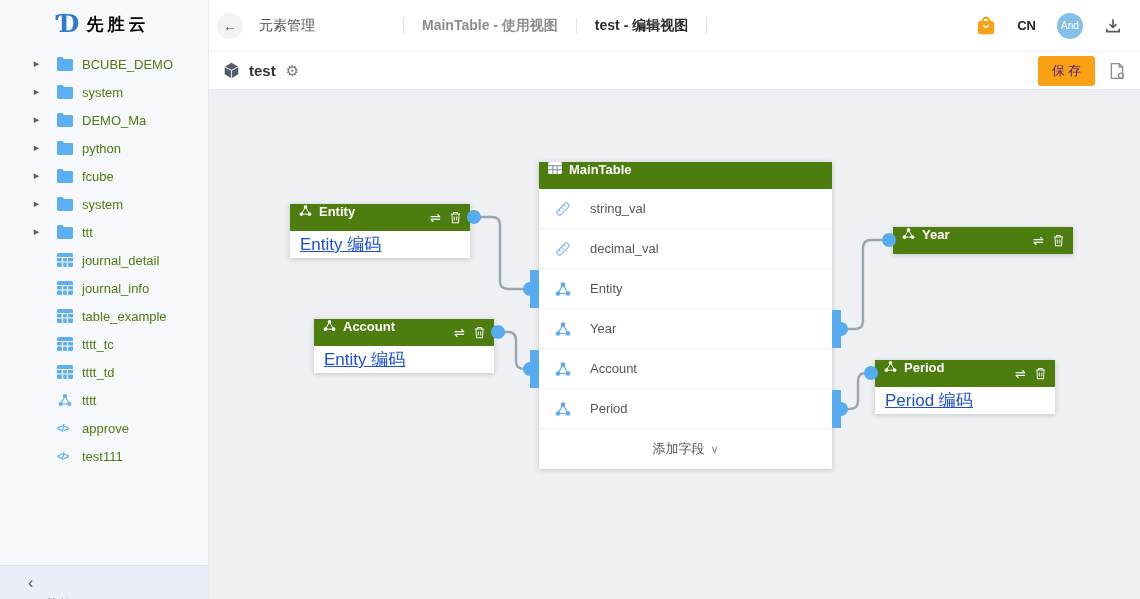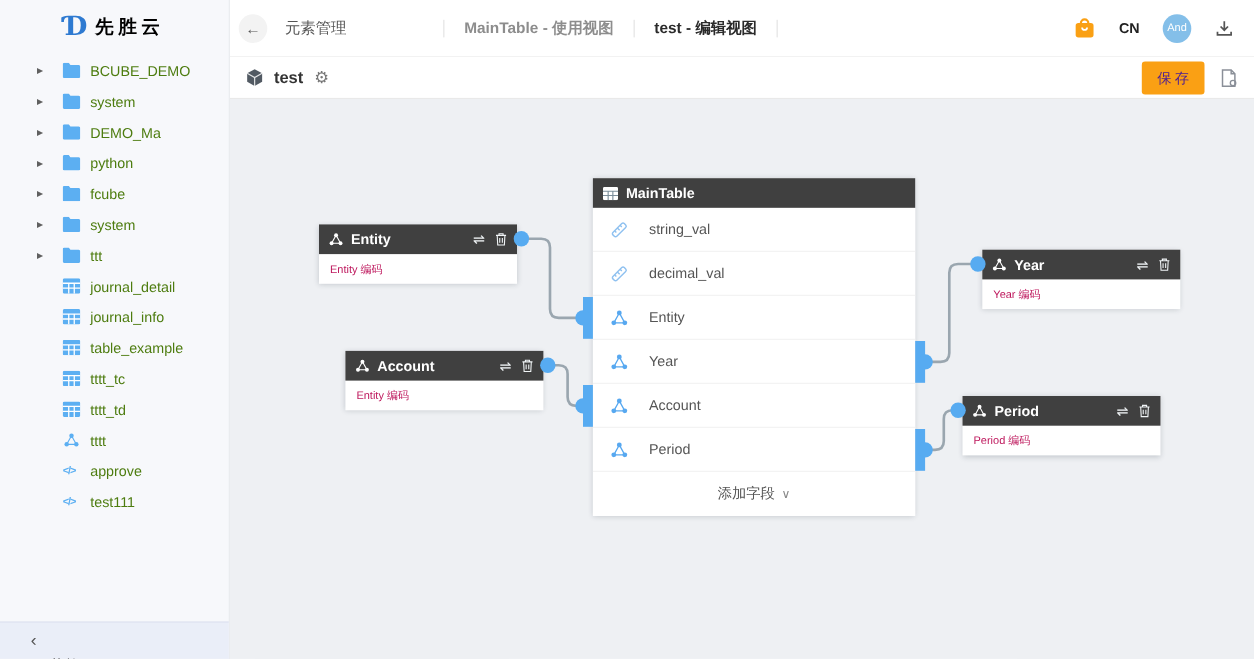--- a/index.html
+++ b/index.html
@@ -43,26 +43,26 @@
   .el-name { font-size:15px; font-weight:bold; color:#333; margin:0 10px 0 9px; }
   .gear { color:#777; font-size:15px; cursor:pointer; line-height:1; }
   .gear::before { content:"⚙"; }
   .save-btn { margin-left:auto; background:#faa014; color:#4c1d95; border:none; font-size:13px; letter-spacing:3px; padding:6px 11px 6px 14px; border-radius:3px; cursor:pointer; font-family:inherit; }
   .saveas { margin-left:13px; cursor:pointer; display:flex; }
 
   
   .canvas { flex:1; position:relative; background:#eef0f3; overflow:hidden; }
   .wires { position:absolute; left:0; top:0; z-index:1; }
   .node { position:absolute; background:#fff; box-shadow:0 1px 5px rgba(31,45,61,.22); z-index:2; }
-  .node-header { height:27px; background:#404040; color:#fff; display:flex; align-items:center; padding:0 9px; font-size:13px; font-weight:bold; gap:7px; }
+  .node-header { height:27px; background:#4d7c0f; color:#fff; display:flex; padding:0 9px; font-size:13px; font-weight:bold; gap:7px; }
   .hdr-actions { margin-left:auto; display:flex; align-items:center; gap:9px; font-weight:normal; }
   .swap-icon { font-size:13px; line-height:1; color:#f0f4f6; cursor:pointer; }
   .swap-icon::before { content:"⇌"; }
   .dim-node { width:180px; }
-  .dim-body { height:27px; display:flex; align-items:center; padding:0 10px; font-size:10px; color:#be185d; }
+  .dim-body { height:27px; display:flex; align-items:center; padding:0 10px; font-size:17px; color:#1d4ed8;text-decoration:underline; }
   .out-circle { position:absolute; width:14px; height:14px; border-radius:50%; background:#57abf1; top:6px; z-index:3; }
   .oc-right { right:-11px; } .oc-left { left:-11px; }
 
   .main-node { width:293px; }
   .field-row { height:40px; display:flex; align-items:center; padding:0 16px; border-bottom:1px solid #f1f1f1; font-size:13px; color:#555; background:#fff; }
   .field-row .fic { width:16px; height:16px; flex:0 0 16px; margin-right:19px; }
   .add-row { justify-content:center; gap:6px; color:#555; cursor:pointer; border-bottom:none; }
   .chev-down { color:#888; font-size:11px; }
   .chev-down::before { content:"∨"; }
 
@@ -372,21 +372,20 @@
               <circle cx="13" cy="12.5" r="2.2" fill="#fff"></circle>
             </svg>
           <span>Year</span>
           <span class="hdr-actions">
             <span class="swap-icon"></span>
             <svg width="11" height="13" viewBox="0 0 12 14">
                 <path d="M1 3.2h10M4 3V1.6h4V3M2.2 3.5l.5 9.2h6.6l.5-9.2M4.7 5.8v4.6M7.3 5.8v4.6" fill="none" stroke="#f0f4f6" stroke-width="1.1"></path>
               </svg>
           </span>
         </div>
-        <div class="dim-body">Year 编码</div>
         <span class="out-circle oc-left"></span>
       </div>
 
       <div class="node dim-node" style="left:666px; top:270px;">
         <div class="node-header">
           <svg width="13" height="13" viewBox="0 0 16 16">
               <path d="M8 3.5 3 12.5h10z" fill="none" stroke="#fff" stroke-width="1.2"></path>
               <circle cx="8" cy="3.5" r="2.2" fill="#fff"></circle>
               <circle cx="3" cy="12.5" r="2.2" fill="#fff"></circle>
               <circle cx="13" cy="12.5" r="2.2" fill="#fff"></circle>

